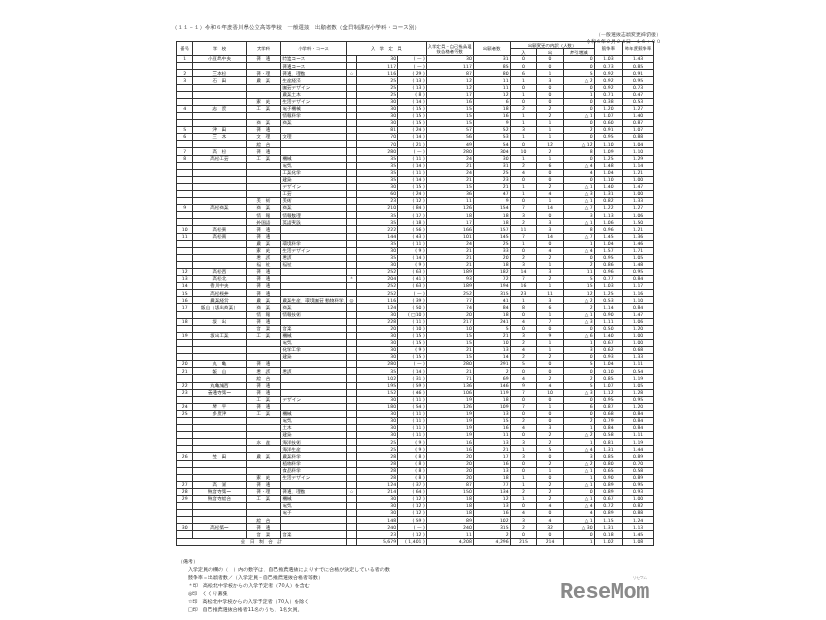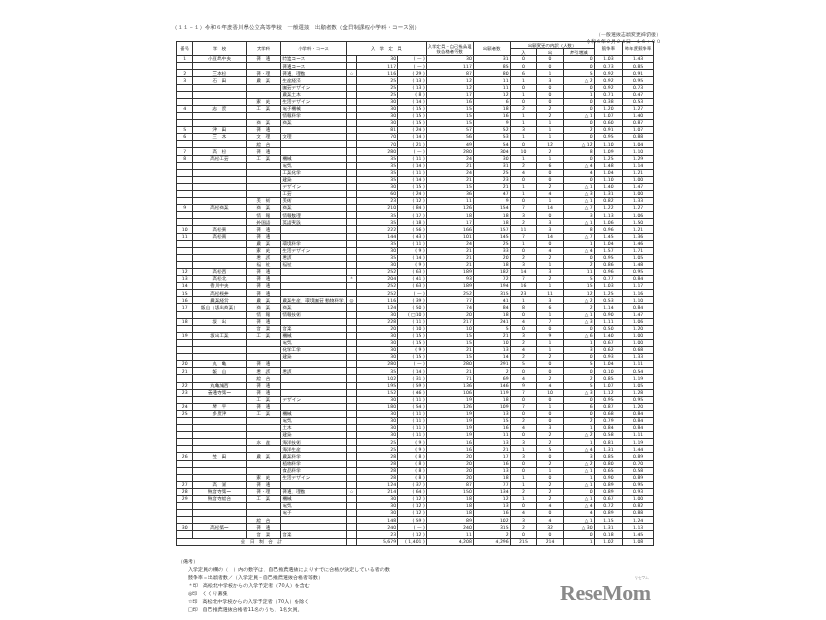--- a/index.html
+++ b/index.html
@@ -9,21 +9,21 @@
   table.main{position:absolute;left:176px;top:41px;width:478px;border-collapse:collapse;font-size:4.6px;line-height:5.6px;table-layout:fixed;}
   table.main td, table.main th{border:0.6px solid #333;padding:0 1px;white-space:nowrap;overflow:hidden;height:6.1px;}
   table.main th{font-weight:normal;text-align:center;font-size:4.4px;line-height:5px;}
   .c{text-align:center;}
   .r{text-align:right;}
   .l{text-align:left;}
   .bold-top td{border-top:1px solid #000;}
   .total td{border-top:1.2px solid #000;}
   .remarks{position:absolute;left:178px;top:557px;font-size:5px;line-height:8px;color:#333;}
   .remarks .ind{padding-left:10px;}
-  .logo{position:absolute;left:560px;top:580px;font-family:Liberation Serif, serif;font-weight:bold;font-size:22px;color:#8a8a8a;letter-spacing:-0.5px;}
+  .logo{position:absolute;left:560px;top:580px;font-family:Liberation Mono, monospace;font-weight:bold;font-size:22px;color:#8a8a8a;letter-spacing:-0.5px;}
   .logo .ruby{position:absolute;right:2px;top:-5px;font-size:4px;font-weight:normal;color:#999;}
 </style>
 </head>
 <body>
 
 <div class="title">（１１－１）令和６年度香川県公立高等学校　一般選抜　出願者数（全日制課程小学科・コース別）</div>
 <div class="note-r">
   <div>（一般選抜志願変更締切後）</div>
   <div>令和６年２月２４日　１６：００</div>
 </div>

